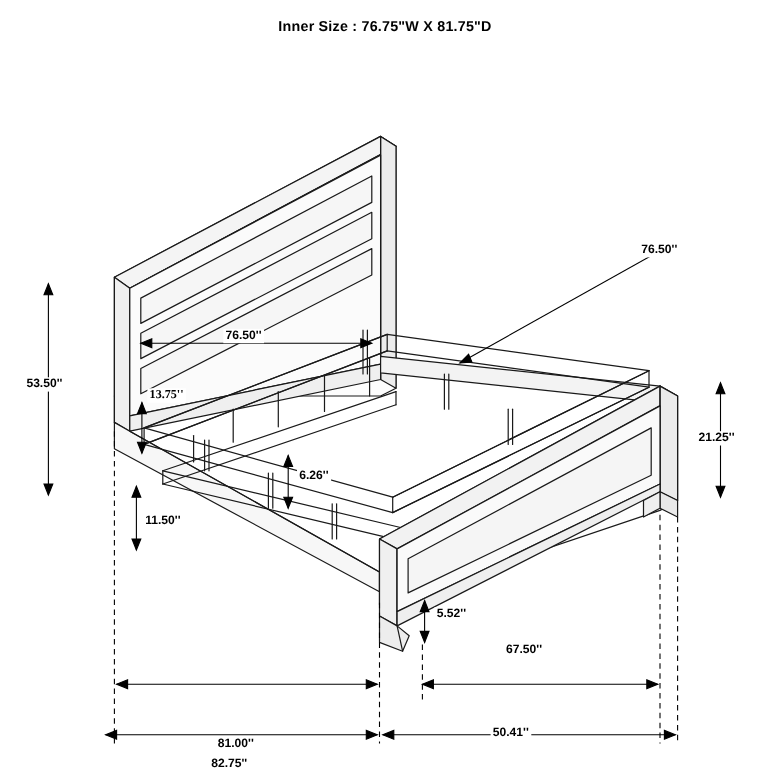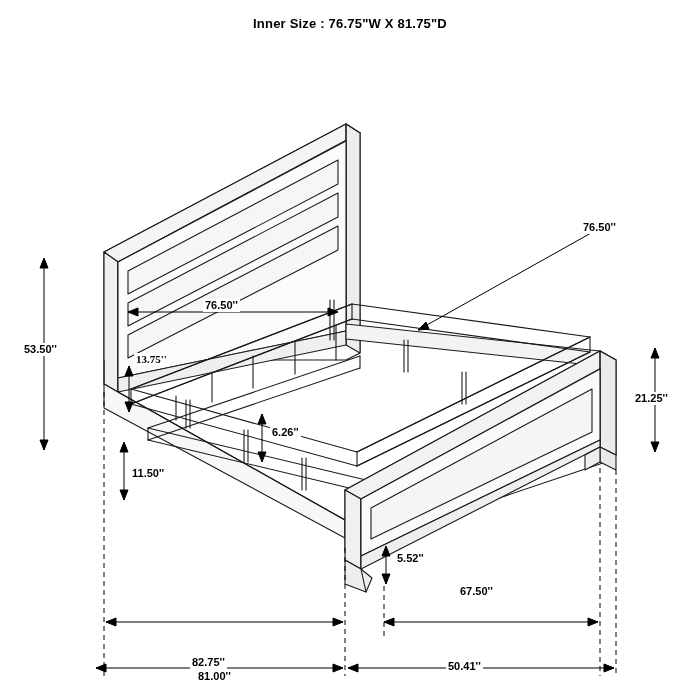--- a/index.html
+++ b/index.html
@@ -254,17 +254,17 @@
   <div class="dimlabel vert" style="left:633px; top:392px;">21.25''</div>
 
   <div class="dimlabel" style="left:581px; top:221px;">76.50''</div>
 
   <div class="dimlabel" style="left:395px; top:552px;">5.52''</div>
 
   <div class="dimlabel" style="left:196px; top:642px;margin-top:28px;">81.00''</div>
 
   <div class="dimlabel" style="left:458px; top:585px;">67.50''</div>
 
-  <div class="dimlabel" style="left:190px; top:656px;">82.75''</div>
+  <div class="dimlabel" style="left:190px; top:688px;">82.75''</div>
 
   <div class="dimlabel" style="left:446px; top:660px;">50.41''</div>
 
 </div>
 
 </body></html>

